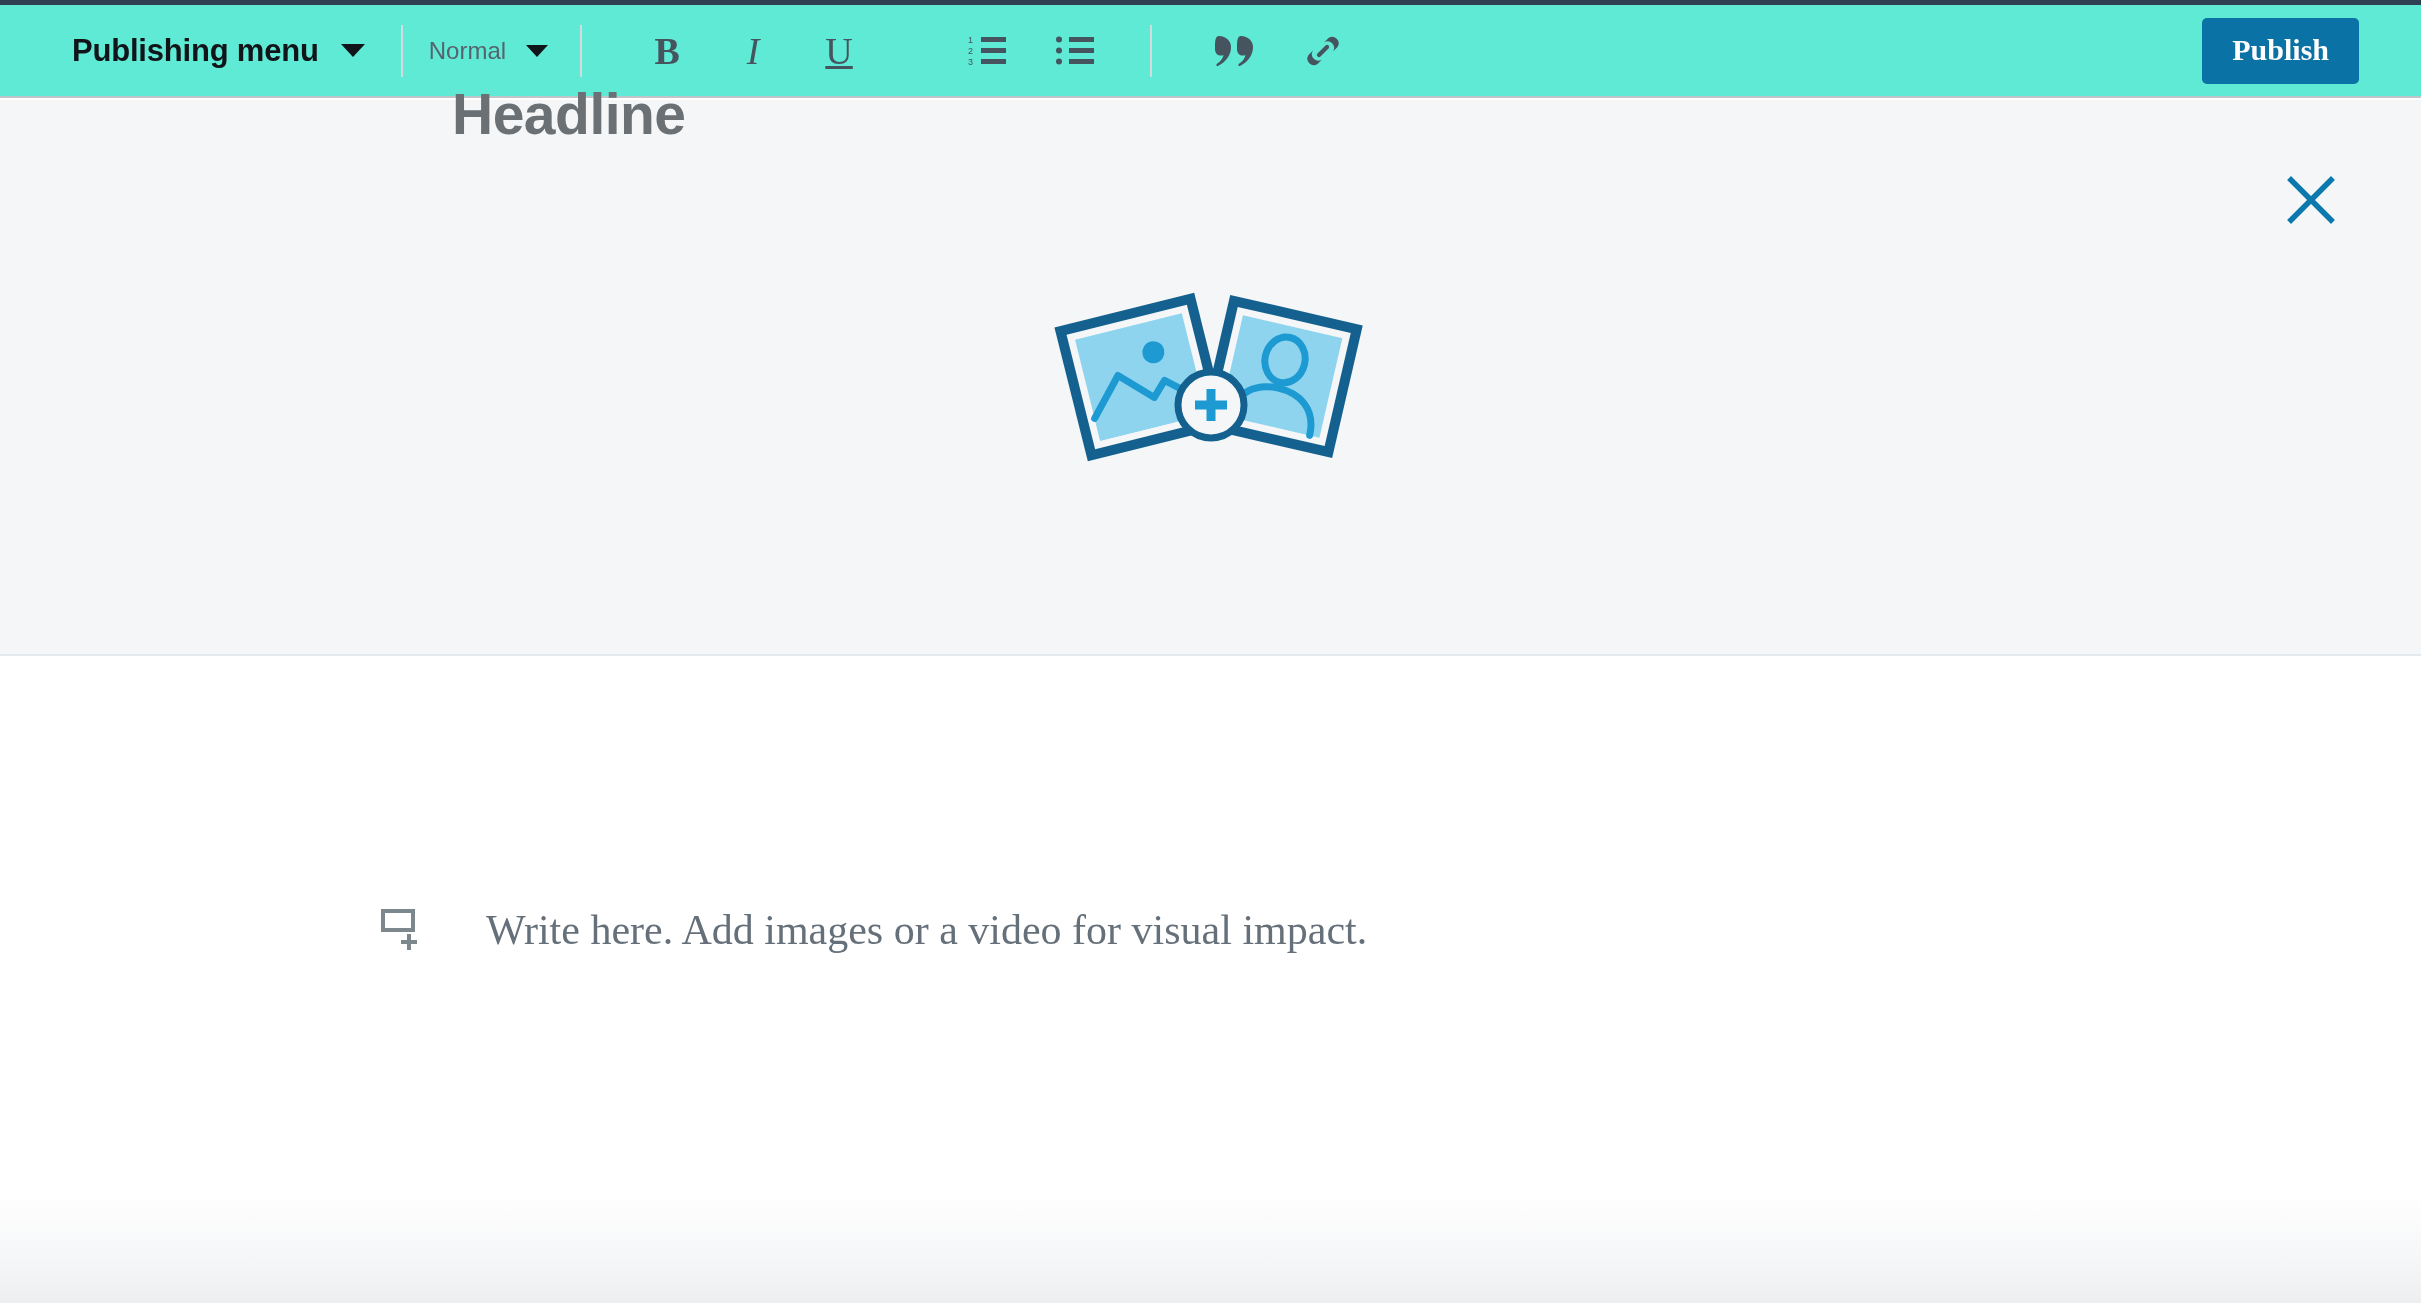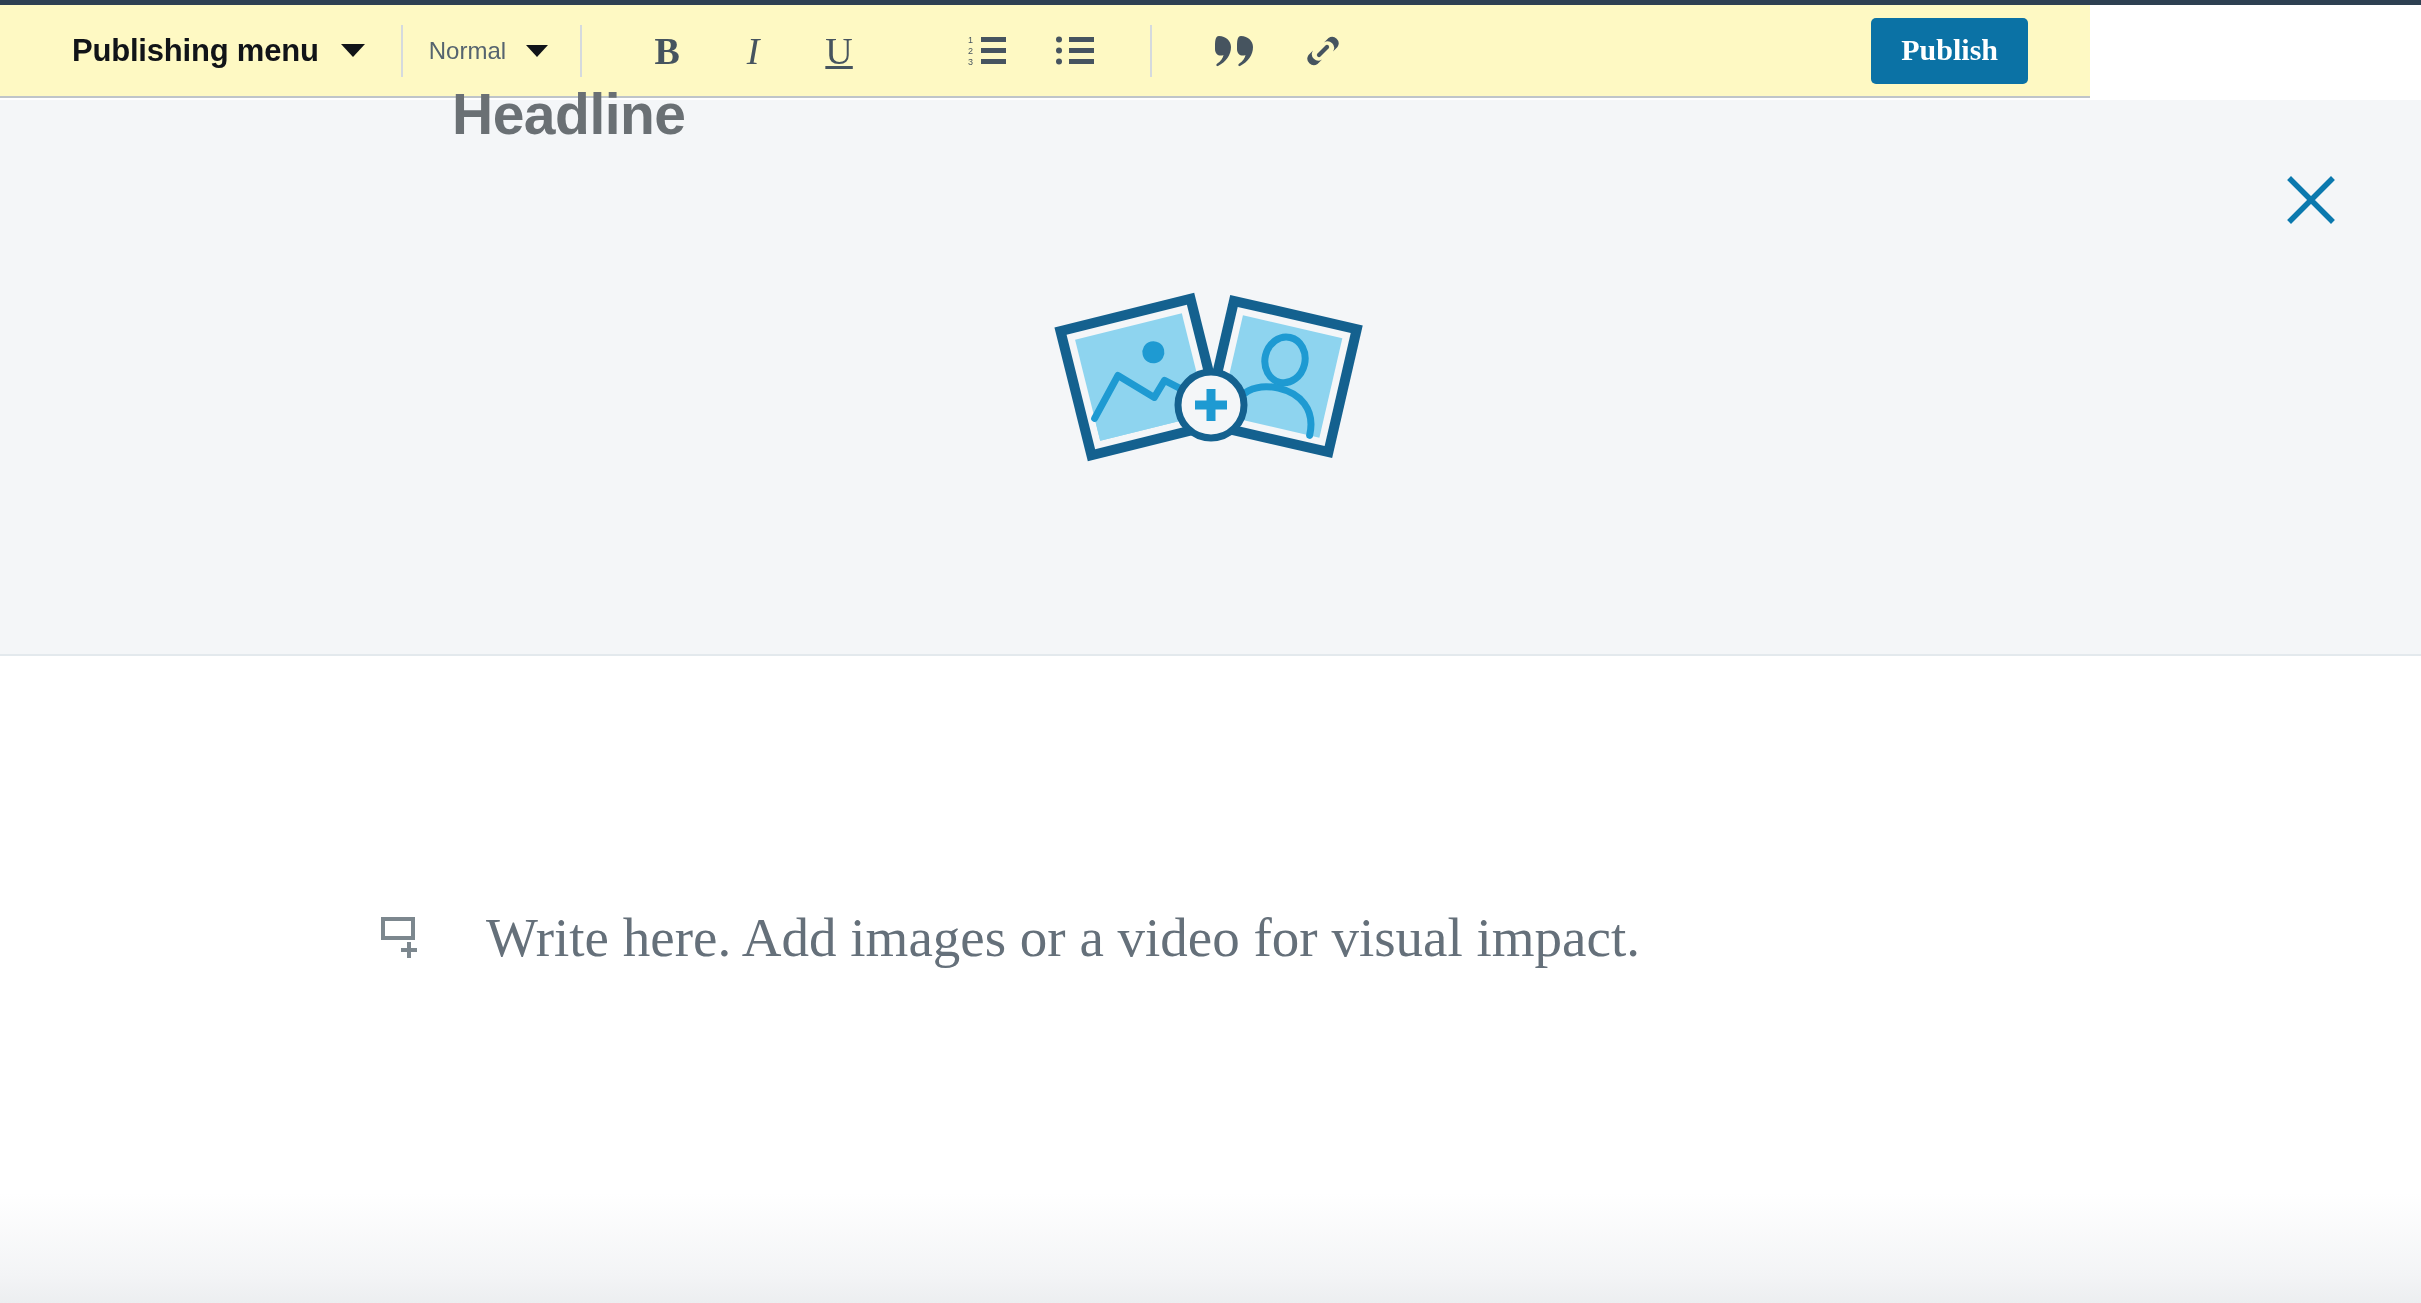--- a/index.html
+++ b/index.html
@@ -21,23 +21,23 @@
     top: 0; left: 0;
     width: 2421px;
     height: 5px;
     background: #2e4052;
   }
 
   
   #toolbar {
     position: absolute;
     top: 5px; left: 0;
-    width: 2090px;
+    width: 2421px;
     height: 93px;
-    background: #fef9c3;
+    background: #5eead4;
     border-bottom: 2px solid #bfc5c9;
     display: flex;
     align-items: center;
     box-sizing: border-box;
   }
 
   .tb-group {
     display: flex;
     align-items: center;
   }
@@ -192,21 +192,21 @@
   }
   #add-media-icon {
     width: 44px;
     height: 44px;
     flex: 0 0 auto;
     cursor: pointer;
   }
   #body-placeholder {
     margin-left: 62px;
     font-family: "Liberation Serif", serif;
-    font-size: 55px;
+    font-size: 42px;
     color: #65707a;
     white-space: nowrap;
     cursor: text;
   }
 
   #bottom-fade {
     position: absolute;
     left: 0;
     bottom: 0;
     width: 2421px;

